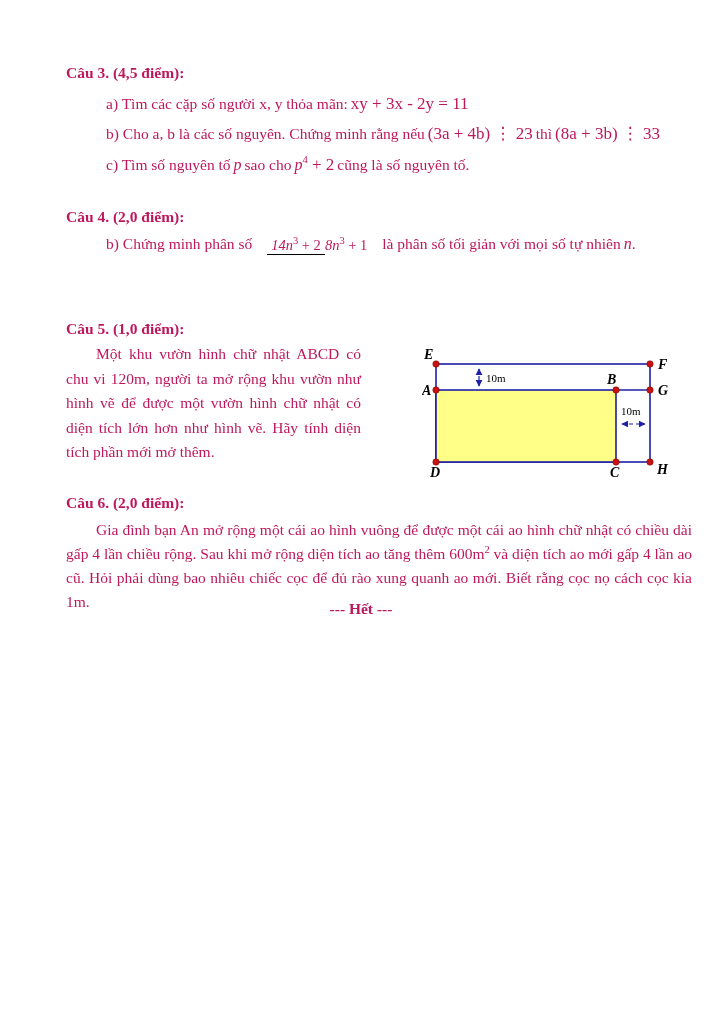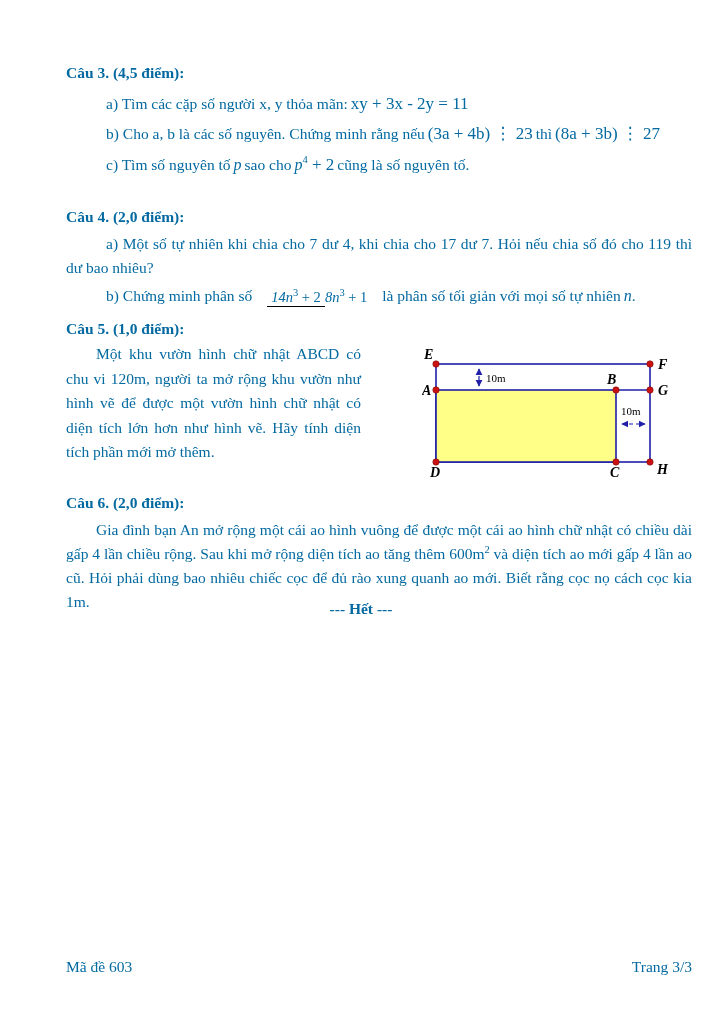--- a/index.html
+++ b/index.html
@@ -1,19 +1,19 @@
 <!DOCTYPE html>
 <html><head>
 <meta charset="utf-8">
 <style>
   html,body { margin:0; padding:0; background:#ffffff; }
   .page {
     position:relative; width:725px; height:1024px; background:#ffffff;
     font-family:"Liberation Serif","DejaVu Serif",serif;
-    color:#0369a1; font-size:15.5px; overflow:hidden;
+    color:#be185d; font-size:15.5px; overflow:hidden;
   }
   .sec { position:absolute; left:66px; width:626px; }
   #sec-cau3 { top:62px; }
   #sec-cau4 { top:206px; }
   #sec-cau5 { top:318px; }
   #sec-cau6 { top:492px; }
   #end-marker { position:absolute; top:600px; left:48px; width:626px; text-align:center; font-weight:bold; }
   #footer { position:absolute; top:958px; left:66px; width:626px; display:flex; justify-content:space-between; }
 
   .h { font-weight:bold; line-height:22px; }
@@ -47,27 +47,26 @@
   .fig-dim  { font-family:"Liberation Serif","DejaVu Serif",serif; font-size:11px; fill:#000; }
 </style>
 </head>
 <body>
 
 <div class="page">
 
   <div class="sec" id="sec-cau3">
     <div class="h">Câu 3. (4,5 điểm):</div>
     <div class="item i-a"><span>a) Tìm các cặp số người x, y thỏa mãn:</span><span class="math">xy + 3x - 2y = 11</span></div>
-    <div class="item i-b"><span>b) Cho a, b là các số nguyên. Chứng minh rằng nếu</span><span class="math">(3a + 4b) ⋮ 23</span><span>thì</span><span class="math">(8a + 3b) ⋮ 27</span></div>
+    <div class="item i-b"><span>b) Cho a, b là các số nguyên. Chứng minh rằng nếu</span><span class="math">(3a + 4b) ⋮ 23</span><span>thì</span><span class="math">(8a + 3b) ⋮ 33</span></div>
     <div class="item i-c"><span>c) Tìm số nguyên tố</span><span class="var">p</span><span>sao cho</span><span class="math"><span class="var" style="margin:0">p</span><sup>4</sup> <span>+ 2</span></span><span>cũng là số nguyên tố.</span></div>
   </div>
 
   <div class="sec" id="sec-cau4">
     <div class="h">Câu 4. (2,0 điểm):</div>
-    <div class="para">a) Một số tự nhiên khi chia cho 7 dư 4, khi chia cho 17 dư 7. Hỏi nếu chia số đó cho 119 thì dư bao nhiêu?</div>
     <div class="frac-row">
       <span>b) Chứng minh phân số</span><span class="frac"><span class="top"><span style="font-style:italic">14n</span><sup>3</sup><span> + 2</span></span><span class="bot"><span style="font-style:italic">8n</span><sup>3</sup><span> + 1</span></span></span><span>là phân số tối giản với mọi số tự nhiên</span><span class="var">n</span><span style="margin-left:-3px">.</span>
     </div>
   </div>
 
   <div class="sec" id="sec-cau5">
     <div class="h">Câu 5. (1,0 điểm):</div>
     <div class="c5row">
       <div class="c5text">Một khu vườn hình chữ nhật ABCD có chu vi 120m, người ta mở rộng khu vườn như hình vẽ để được một vườn hình chữ nhật có diện tích lớn hơn như hình vẽ. Hãy tính diện tích phần mới mở thêm.</div>
       <div class="figure-wrap">
@@ -112,18 +111,14 @@
     </div>
   </div>
 
   <div class="sec" id="sec-cau6">
     <div class="h">Câu 6. (2,0 điểm):</div>
     <div class="c6para"><span>Gia đình bạn An mở rộng một cái ao hình vuông để được một cái ao hình chữ nhật có chiều dài gấp 4 lần chiều rộng. Sau khi mở rộng diện tích ao tăng thêm 600m</span><sup>2</sup><span> và diện tích ao mới gấp 4 lần ao cũ. Hỏi phải dùng bao nhiêu chiếc cọc để đủ rào xung quanh ao mới. Biết rằng cọc nọ cách cọc kia 1m.</span></div>
   </div>
 
   <div id="end-marker">--- Hết ---</div>
 
-  <div id="footer">
-    <span>Mã đề 603</span>
-    <span>Trang 3/3</span>
-  </div>
 
 </div>
 
 </body></html>

